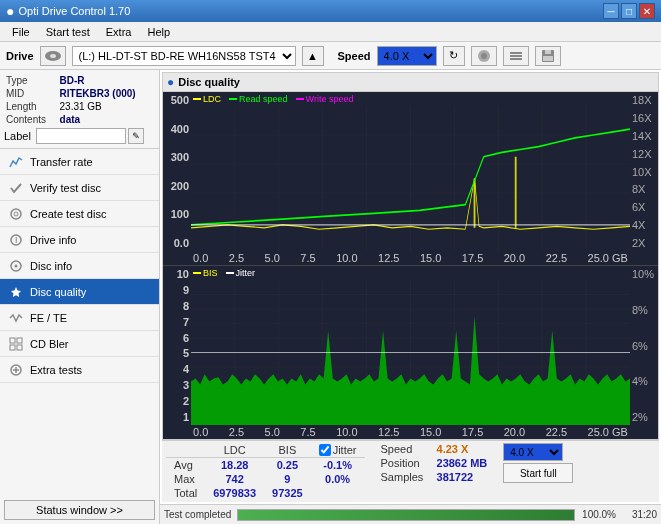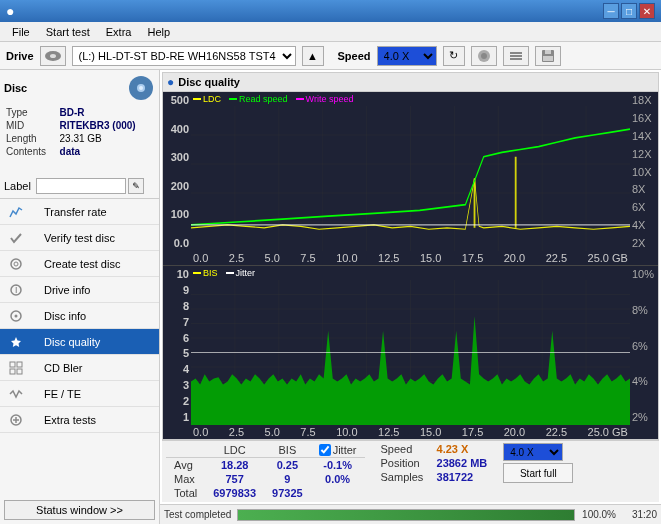--- a/index.html
+++ b/index.html
@@ -94,33 +94,33 @@
       margin-bottom: 4px;
     }
     .disc-title { font-weight: bold; font-size: 11px; }
 
     .disc-table { width: 100%; border-collapse: collapse; }
     .disc-table td { font-size: 10px; padding: 1px 2px; vertical-align: top; }
     .disc-table .label { color: #333; white-space: nowrap; }
     .disc-table .value { color: #000060; font-weight: bold; }
     .disc-table .value-normal { color: #000; }
 
-    .label-row { display: flex; align-items: center; gap: 2px; margin-top: 20px; }
+    .label-row { display: flex; align-items: center; gap: 2px; margin-top: 2px; }
     .label-input { width: 90px; height: 16px; border: 1px solid #aaa; font-size: 10px; padding: 0 2px; }
     .label-edit-btn { width: 16px; height: 16px; border: 1px solid #aaa; background: #f0f0f0; cursor: pointer; font-size: 9px; display: flex; align-items: center; justify-content: center; }
 
     .nav-items { flex: 1; overflow: hidden; }
     .nav-item {
       display: flex;
       align-items: center;
       height: 26px;
       padding: 0 8px;
       cursor: pointer;
       border-bottom: 1px solid #e0e0e0;
-      gap: 20px;
+      gap: 6px;
       font-size: 11px;
       text-align: right;
     }
     .nav-item.active { background: #1a5fb4; color: white; }
     .nav-icon { width: 16px; height: 16px; display: flex; align-items: center; justify-content: center; flex-shrink: 0; }
 
     .status-btn {
       margin: 4px;
       height: 20px;
       border: 1px solid #aaa;
@@ -299,20 +299,21 @@
       background: linear-gradient(to right, #4caf50, #2e7d32);
     }
     .progress-text { font-size: 10px; color: #333; min-width: 35px; text-align: right; }
     .status-text { font-size: 10px; color: #333; }
   </style>
 </head>
 <body>
 
 <div class="titlebar">
   <span style="font-size:14px;">●</span>
+  <span class="titlebar-title">Opti Drive Control 1.70</span>
   <div class="titlebar-controls">
     <div class="titlebar-btn">─</div>
     <div class="titlebar-btn">□</div>
     <div class="titlebar-btn" style="background:#c04040;">✕</div>
   </div>
 </div>
 
 <div class="menubar">
   <span class="menubar-item">File</span>
   <span class="menubar-item">Start test</span>
@@ -359,28 +360,20 @@
         <rect x="3" y="8" width="10" height="5" fill="#ccc"></rect>
       </svg>
   </div>
 </div>
 
 <div class="main-layout">
 
   <div class="sidebar">
 
     <div class="disc-info-panel">
-      <div class="disc-header">
-        <span class="disc-title">Disc</span>
-        <svg width="28" height="28" viewBox="0 0 28 28">
-          <ellipse cx="14" cy="14" rx="12" ry="12" fill="#2060a0" opacity="0.8"></ellipse>
-          <ellipse cx="14" cy="14" rx="4" ry="4" fill="#aaccee"></ellipse>
-          <ellipse cx="14" cy="14" rx="2" ry="2" fill="#ddeeff"></ellipse>
-        </svg>
-      </div>
       <table class="disc-table">
         <tbody>
             <tr>
           <td class="label">Type</td>
           <td class="value">BD-R</td>
         </tr>
         <tr>
           <td class="label">MID</td>
           <td class="value">RITEKBR3 (000)</td>
         </tr>
@@ -449,35 +442,35 @@
         <span class="nav-icon">
           <svg width="14" height="14" viewBox="0 0 14 14">
               <polygon points="7,2 8.5,5.5 12,6 9.5,8.5 10.2,12 7,10.2 3.8,12 4.5,8.5 2,6 5.5,5.5" fill="white"></polygon>
             </svg>
         </span>
         <span>Disc quality</span>
       </div>
       <div class="nav-item">
         <span class="nav-icon">
           <svg width="14" height="14" viewBox="0 0 14 14">
+              <polyline points="1,7 4,4 7,10 10,4 13,7" fill="none" stroke="#888" stroke-width="1.5"></polyline>
+            </svg>
+        </span>
+        <span>FE / TE</span>
+      </div>
+      <div class="nav-item">
+        <span class="nav-icon">
+          <svg width="14" height="14" viewBox="0 0 14 14">
               <rect x="1" y="1" width="5" height="5" fill="none" stroke="#888" stroke-width="1"></rect>
               <rect x="8" y="1" width="5" height="5" fill="none" stroke="#888" stroke-width="1"></rect>
               <rect x="1" y="8" width="5" height="5" fill="none" stroke="#888" stroke-width="1"></rect>
               <rect x="8" y="8" width="5" height="5" fill="none" stroke="#888" stroke-width="1"></rect>
             </svg>
         </span>
         <span>CD Bler</span>
-      </div>
-      <div class="nav-item">
-        <span class="nav-icon">
-          <svg width="14" height="14" viewBox="0 0 14 14">
-              <polyline points="1,7 4,4 7,10 10,4 13,7" fill="none" stroke="#888" stroke-width="1.5"></polyline>
-            </svg>
-        </span>
-        <span>FE / TE</span>
       </div>
       <div class="nav-item">
         <span class="nav-icon">
           <svg width="14" height="14" viewBox="0 0 14 14">
               <circle cx="7" cy="7" r="5" fill="none" stroke="#888" stroke-width="1.5"></circle>
               <line x1="7" y1="4" x2="7" y2="10" stroke="#888" stroke-width="1.5"></line>
               <line x1="4" y1="7" x2="10" y2="7" stroke="#888" stroke-width="1.5"></line>
             </svg>
         </span>
         <span>Extra tests</span>
@@ -677,21 +670,21 @@
           </thead>
           <tbody>
             <tr>
               <td class="stat-label">Avg</td>
               <td class="stats-val">18.28</td>
               <td class="stats-val">0.25</td>
               <td class="stats-val-neg">-0.1%</td>
             </tr>
             <tr>
               <td class="stat-label">Max</td>
-              <td class="stats-val">757</td>
+              <td class="stats-val">742</td>
               <td class="stats-val">9</td>
               <td class="stats-val">0.0%</td>
             </tr>
             <tr>
               <td class="stat-label">Total</td>
               <td class="stats-val">6979833</td>
               <td class="stats-val">97325</td>
               <td></td>
             </tr>
           </tbody>

